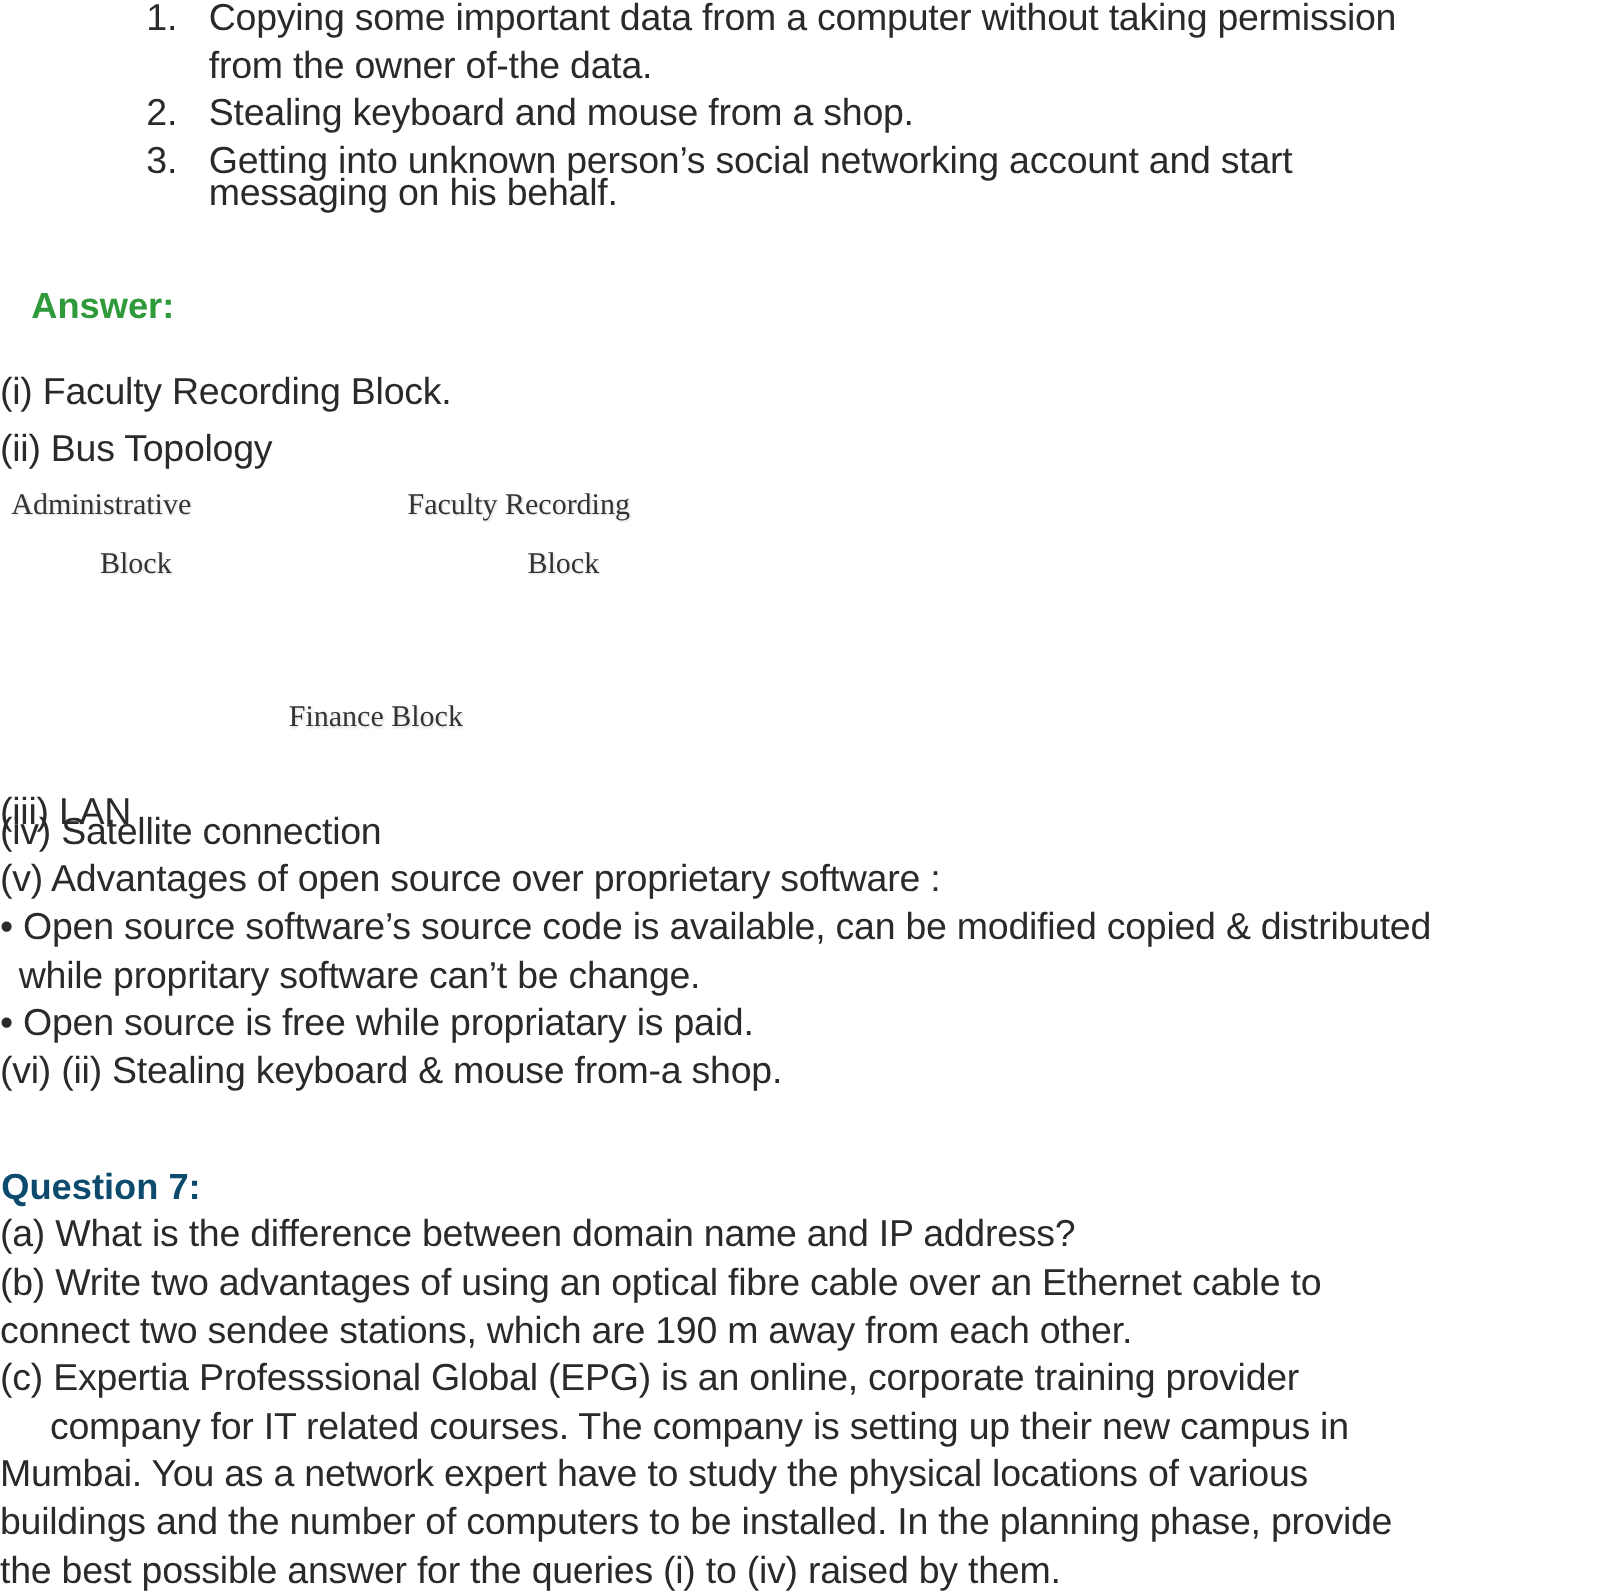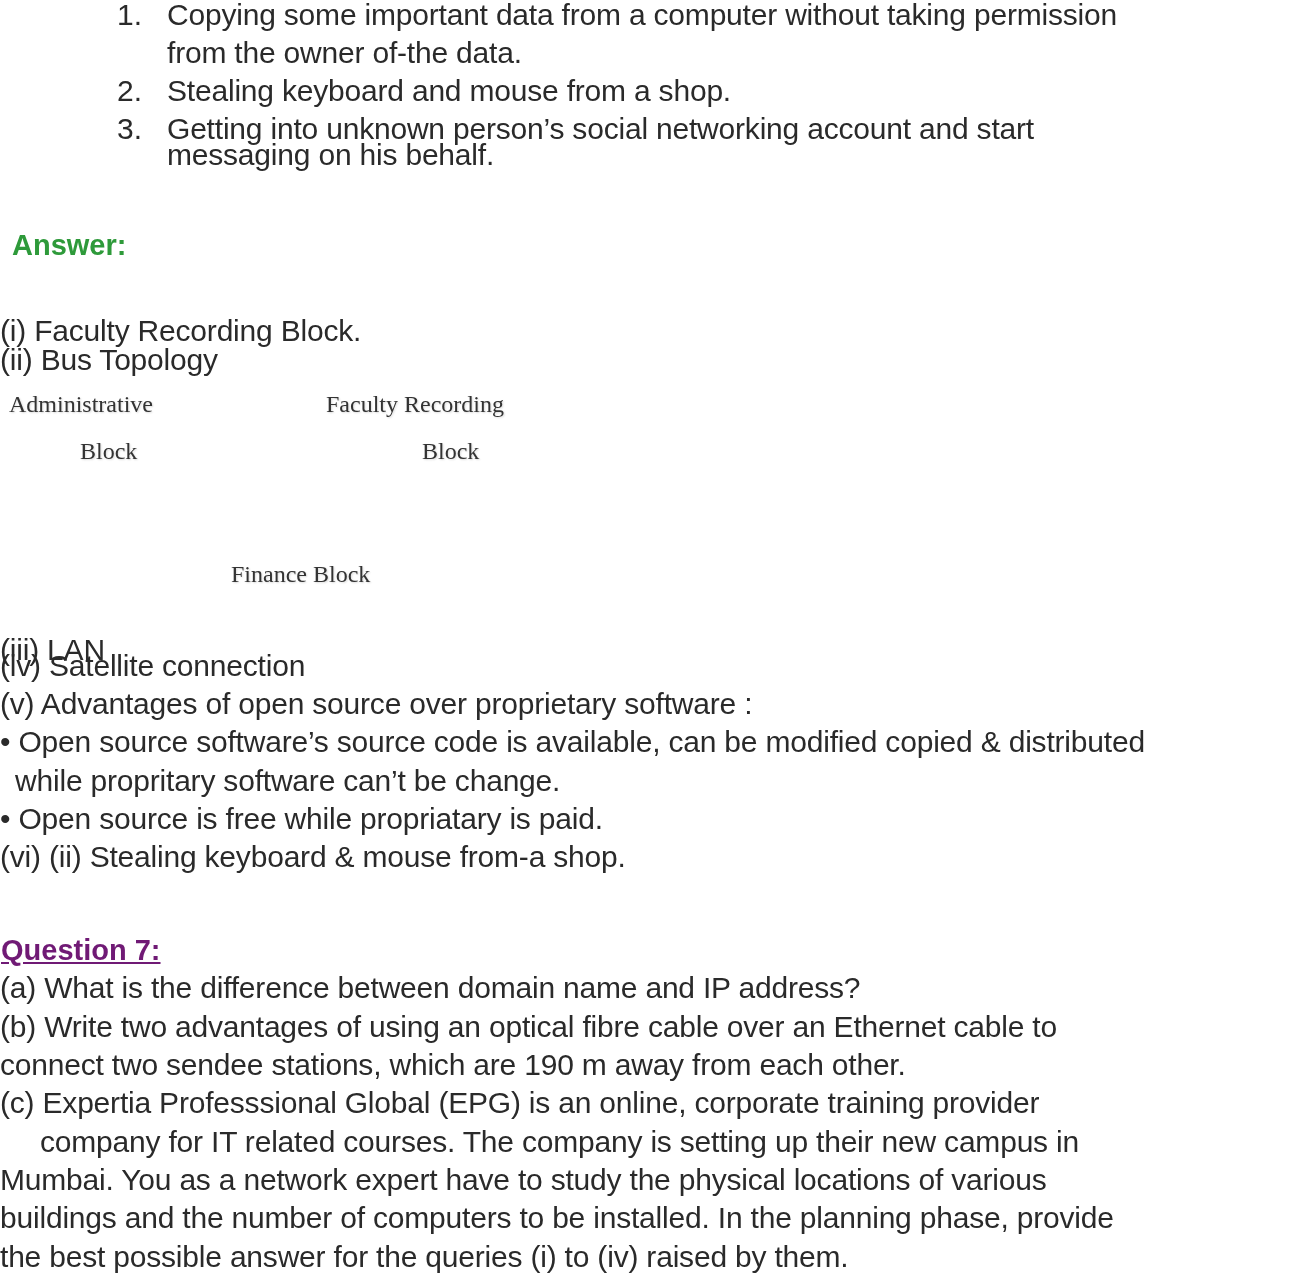--- a/index.html
+++ b/index.html
@@ -28,21 +28,21 @@
       line-height: 38px;
     }
     .heading {
       position: absolute;
       font-size: 29px;
       line-height: 36px;
       font-weight: bold;
       white-space: nowrap;
     }
     .answer-head { color: #2e9a3a; }
-    .question-head { color: #701a75; text-decoration: underline; }
+    .question-head { color: #0c4a6e; }
     .serif {
       position: absolute;
       font-family: "Liberation Serif", "DejaVu Serif", serif;
       font-size: 24px;
       line-height: 40px;
       color: #333333;
       white-space: nowrap;
       text-shadow: 1px 1px 2px rgba(0,0,0,0.15);
     }
   </style>
@@ -56,23 +56,23 @@
 
   <span class="num" style="left:117px; top:72px;">2.</span>
   <span class="line" style="left:167px; top:72px;">Stealing keyboard and mouse from a shop.</span>
 
   <span class="num" style="left:117px; top:110px;">3.</span>
   <span class="line" style="left:167px; top:110px;">Getting into unknown person’s social networking account and start</span>
   <span class="line" style="left:167px; top:136px;">messaging on his behalf.</span>
 </div>
 
 <div>
-  <span class="heading answer-head" style="left:1px; top:227px;padding-left:11px;">Answer:</span>
+  <span class="heading answer-head" style="left:14px; top:227px;padding-left:11px;">Answer:</span>
 
-  <span class="line" style="left:0px; top:312px;">(i) Faculty Recording Block.</span>
+  <span class="line" style="left:0px; top:295px;">(i) Faculty Recording Block.</span>
   <span class="line" style="left:0px; top:341px;">(ii) Bus Topology</span>
 
   <div>
     <span class="serif" style="left:9px; top:384px;">Administrative</span>
     <span class="serif" style="left:80px; top:431px;">Block</span>
     <span class="serif" style="left:326px; top:384px;">Faculty Recording</span>
     <span class="serif" style="left:422px; top:431px;">Block</span>
     <span class="serif" style="left:231px; top:554px;">Finance Block</span>
   </div>
 

